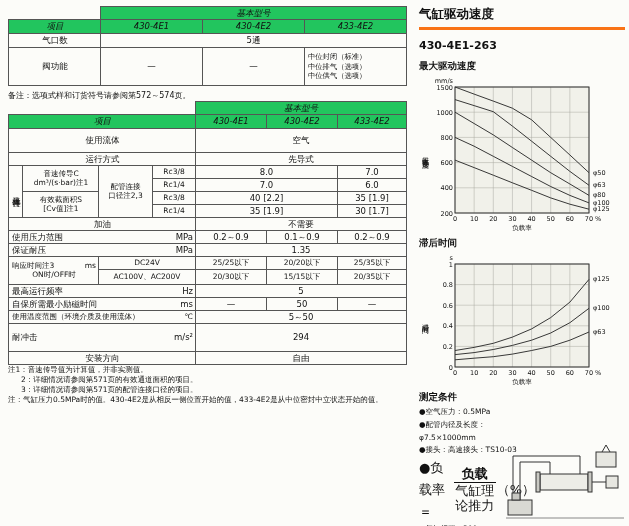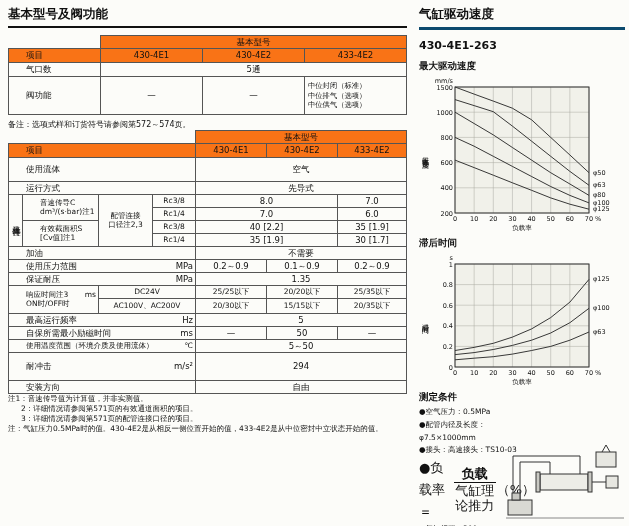--- a/index.html
+++ b/index.html
@@ -11,33 +11,33 @@
     color:#111;
     overflow:hidden;
   }
   .left-col { position:absolute; left:8px; top:6px; width:399px; }
   .right-col { position:absolute; left:419px; top:6px; width:206px; }
   .sec-title { font-size:12.5px; font-weight:bold; padding-bottom:3px; border-bottom:2px solid #111; margin-bottom:7px; }
   .sec2 { margin-top:14px; }
 
   table.tbl { width:100%; border-collapse:collapse; table-layout:fixed; }
   .tbl td { border:1px solid #555; font-size:8.5px; padding:0 2px; text-align:center; vertical-align:middle; overflow:hidden; line-height:1.2; }
-  .tbl td.hd { background:#f97316; }
+  .tbl td.hd { background:#22c55e;font-style:italic; }
   .tbl td.void { border-top:none; border-left:none; background:transparent; }
-  .tbl td.lbl { text-align:left; padding-left:17px; }
+  .tbl td.lbl { text-align:center; padding-left:3px; }
   .tbl td.sm { font-size:7.5px; line-height:1.15; }
   .tbl .fn-cell { text-align:left; font-size:7.3px; line-height:1.3; padding:2px 3px; }
   .lr { display:flex; justify-content:space-between; align-items:center; width:100%; }
   .vertwrap { padding:0; }
   .vert { writing-mode:vertical-rl; margin:0 auto; font-size:8px; letter-spacing:1px; }
   .note-line { font-size:8px; margin-top:4px; }
   .notes { font-size:7.5px; line-height:1.35; margin-top:0; }
   .notes .ind { padding-left:13px; }
 
-  .rtitle { font-size:12.5px; font-weight:bold; padding-bottom:4px; border-bottom:3px solid #0c4a6e; margin-bottom:9px; }
+  .rtitle { font-size:12.5px; font-weight:bold; padding-bottom:4px; border-bottom:3px solid #f97316; margin-bottom:9px; }
   .rmodel { font-size:11px; font-weight:bold; margin-bottom:8px; }
   .rsub { font-size:9.5px; font-weight:bold; margin:4px 0 2px 0; }
   .chartbox { display:flex; }
   .vlabel { width:12px; writing-mode:vertical-rl; font-size:7px; letter-spacing:1px; display:flex; align-items:center; justify-content:center; }
   svg text { font-family:"DejaVu Sans",sans-serif; fill:#111; }
   .tick { font-size:6.5px; }
   .slabel { font-size:6.5px; }
   .grid { stroke:#a8a8a0; stroke-width:0.5; }
   .frame { stroke:#333; stroke-width:1; fill:none; }
   .plot-bg { fill:#f1f1ea; }
@@ -46,21 +46,20 @@
   .formula { display:flex; align-items:center; font-size:13px; }
   .frac { display:inline-flex; flex-direction:column; text-align:center; line-height:1.2; margin:0 1px; }
   .frac .num { border-bottom:1px solid #111; padding:0 2px;font-weight:bold; }
   .illus { position:absolute; left:506px; top:444px; }
 </style>
 </head>
 <body>
 
 <div class="left-col">
 
-  <div class="sec-title">基本型号及阀功能</div>
 
   <table class="tbl">
     <colgroup>
         <col style="width:92px">
         <col>
         <col>
         <col>
       </colgroup>
     <tbody>
         <tr style="height:13px">

